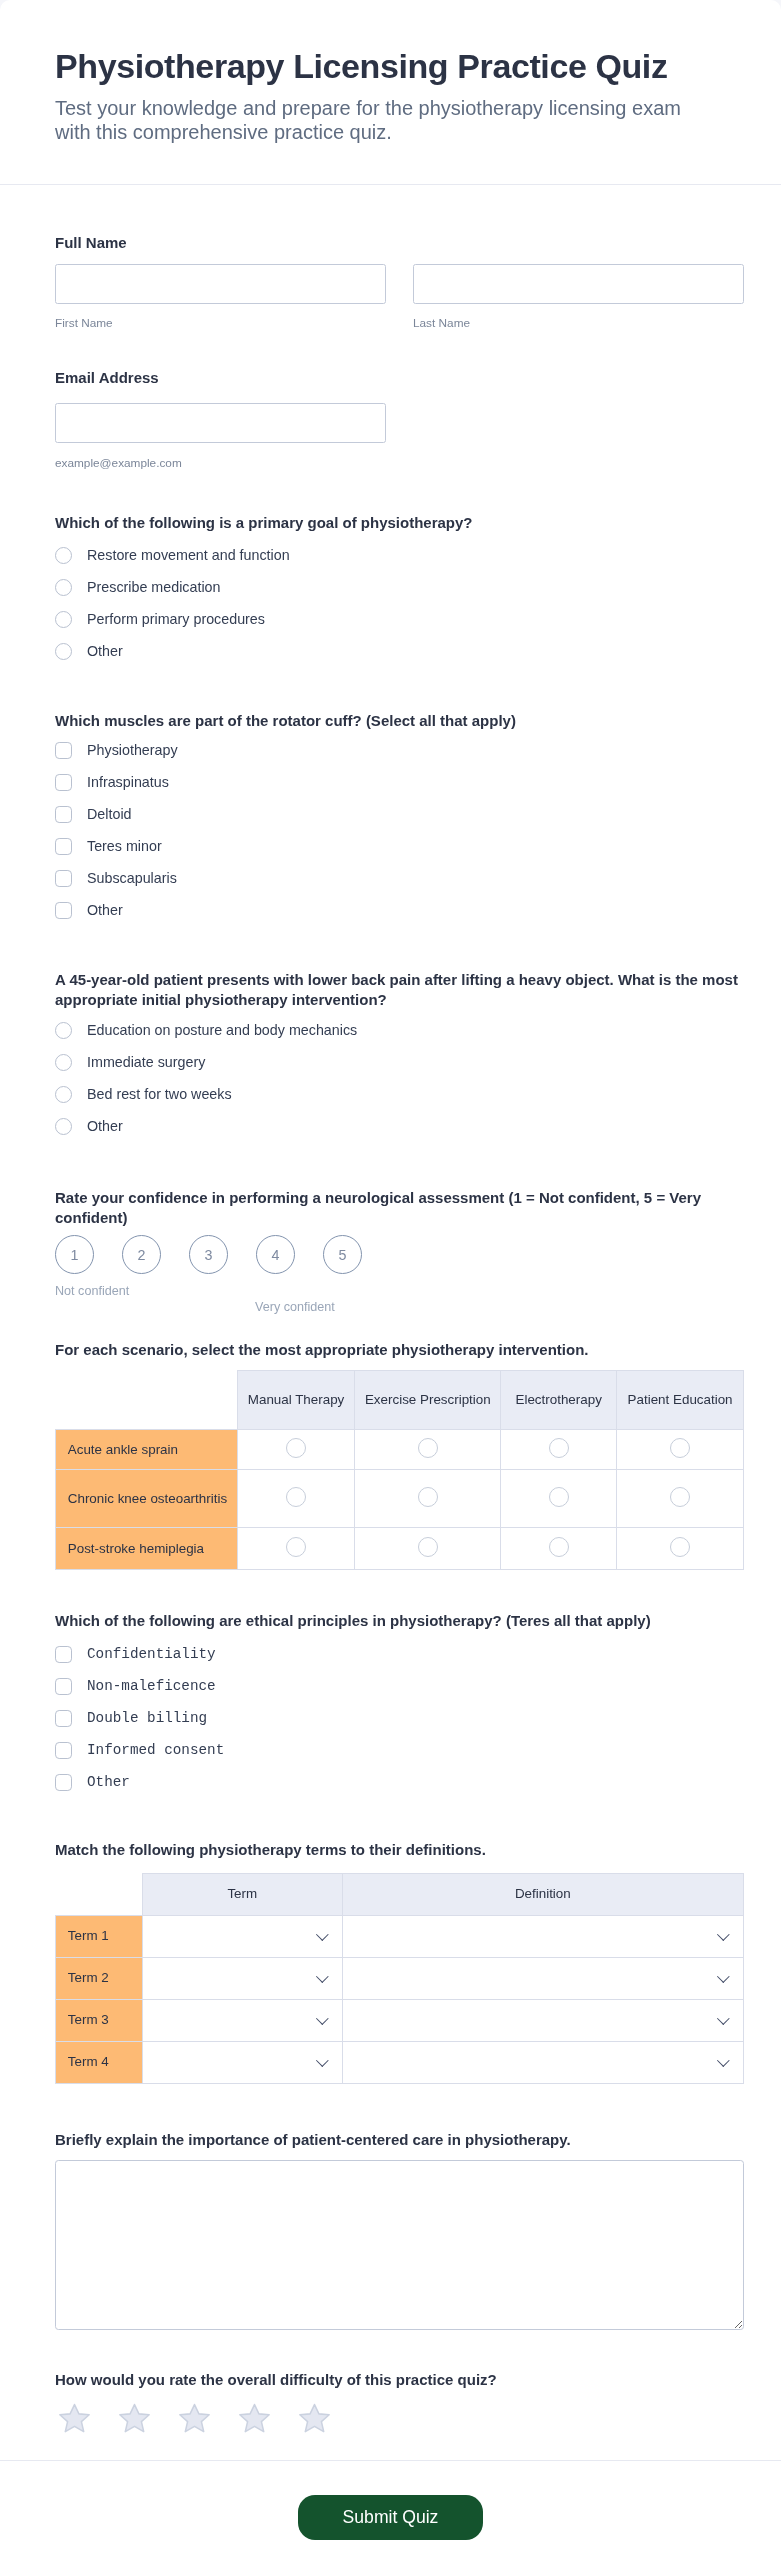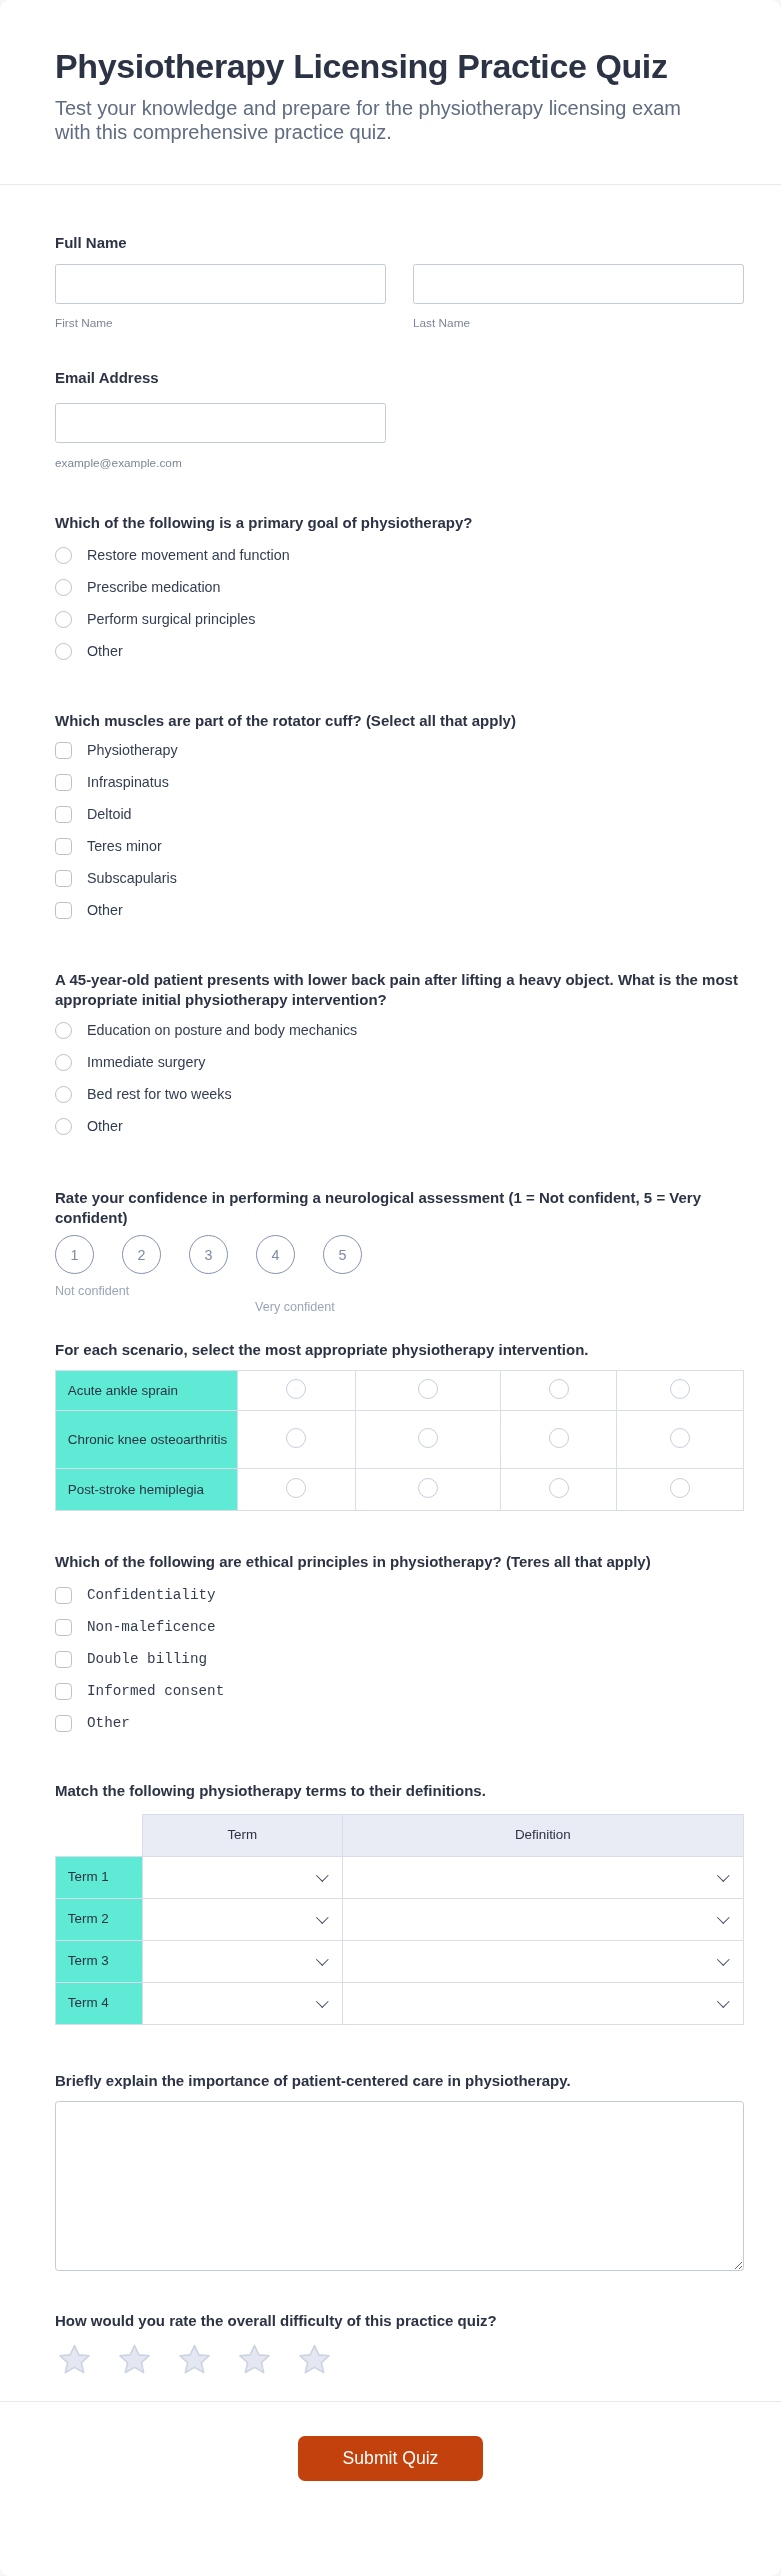--- a/index.html
+++ b/index.html
@@ -39,34 +39,34 @@
   .checkbox{box-sizing:border-box;width:17px;height:17px;border:0.8px solid #b9c1d0;border-radius:4.2px;background:#fff;flex:0 0 auto;}
   .opt-text{font-size:14.3px;line-height:17px;color:#333d52;margin-left:15px;}
   .scale-row{display:flex;gap:28px;margin-top:8.4px;}
   .scale-circle{box-sizing:border-box;width:39px;height:39px;border:1.3px solid#8394ae;border-radius:50%;display:flex;align-items:center;justify-content:center;font-size:14.3px;color:#7e8aa0;background:#fff;}
   .scale-labels{position:relative;height:15px;margin-top:10px;}
   .scale-labels span{position:absolute;top:0;font-size:12.6px;line-height:15px;color:#9aa6b8;white-space:nowrap;}
   .scale-label-right{left:200px;margin-top:16px;}
   table.grid{border-collapse:collapse;table-layout:fixed;margin-top:10px;}
   table.grid td,table.grid th{border:0.8px solid #d9dde9;padding:0;font-weight:400;}
   table.grid th.colhead{background:#e9ecf5;font-size:13.4px;line-height:18.5px;color:#2c3345;text-align:center;vertical-align:middle;padding:3.4px 6.7px;box-sizing:border-box;}
-  table.grid td.rowhead{background:#5eead4;font-size:13.4px;line-height:17.6px;color:#2c3345;text-align:left;padding:3.4px 8.4px 3.4px 11.8px;vertical-align:middle;box-sizing:border-box;}
+  table.grid td.rowhead{background:#fdba74;font-size:13.4px;line-height:17.6px;color:#2c3345;text-align:left;padding:3.4px 8.4px 3.4px 11.8px;vertical-align:middle;box-sizing:border-box;}
   table.grid td.corner{border:none;background:transparent;}
   table.grid td.cell{background:#fff;text-align:center;vertical-align:middle;}
   .matrix-radio{box-sizing:border-box;width:20px;height:20px;border:0.8px solid #c7ceda;border-radius:50%;background:#fff;display:inline-block;}
   table.match{margin-top:13.4px;}
   table.match th.colhead{height:41px;}
   table.match td{height:41px;}
   .dd-cell{display:flex;align-items:center;justify-content:flex-end;height:100%;padding-right:15px;box-sizing:border-box;cursor:pointer;}
   .chevron{width:7.6px;height:7.6px;border-right:1.7px solid #414b66;border-bottom:1.7px solid #414b66;transform:rotate(45deg);margin-top:-4.2px;}
   .essay-textarea{box-sizing:border-box;width:689px;height:170px;margin-top:11px;border:0.8px solid #c3cad9;border-radius:3.4px;resize:both;outline:none;font-family:"Liberation Sans",sans-serif;font-size:14.3px;padding:8.4px 10px;color:#2c3345;display:block;}
   .stars-row{display:flex;gap:21px;margin-top:11px;}
   .star-icon{display:block;}
   .form-footer{border-top:0.8px solid #e7e9f1;padding:34px 0 45px 0;text-align:center;}
-  .submit-btn{display:inline-block;width:185px;height:45px;background:#c2410c;color:#ffffff;font-size:17.6px;font-weight:500;font-family:"Liberation Sans",sans-serif;border:none;border-radius:7px;cursor:pointer;}
+  .submit-btn{display:inline-block;width:185px;height:45px;background:#14532d;color:#ffffff;font-size:17.6px;font-weight:500;font-family:"Liberation Sans",sans-serif;border:none;border-radius:17px;cursor:pointer;}
 </style>
 </head>
 <body>
 
 <div class="card">
 
   <div class="form-header">
     <h1 class="form-title">Physiotherapy Licensing Practice Quiz</h1>
     <p class="form-subtitle">Test your knowledge and prepare for the physiotherapy licensing exam with this comprehensive practice quiz.</p>
   </div>
@@ -101,21 +101,21 @@
         <div class="opt-row">
             <span class="radio"></span>
             <span class="opt-text">Restore movement and function</span>
           </div>
         <div class="opt-row">
             <span class="radio"></span>
             <span class="opt-text">Prescribe medication</span>
           </div>
         <div class="opt-row">
             <span class="radio"></span>
-            <span class="opt-text">Perform surgical principles</span>
+            <span class="opt-text">Perform primary procedures</span>
           </div>
         <div class="opt-row">
             <span class="radio"></span>
             <span class="opt-text">Other</span>
           </div>
       </div>
     </div>
 
     <div class="sec-q2">
       <div class="q-label">Which muscles are part of the rotator cuff? (Select all that apply)</div>
@@ -188,20 +188,27 @@
       <div class="q-label">For each scenario, select the most appropriate physiotherapy intervention.</div>
       <table class="grid">
         <colgroup>
             <col style="width:182px">
             <col style="width:118px">
             <col style="width:146px">
             <col style="width:116px">
             <col style="width:127px">
           </colgroup>
         <tbody>
+            <tr style="height:59px">
+          <td class="corner"></td>
+          <th class="colhead">Manual Therapy</th>
+          <th class="colhead">Exercise Prescription</th>
+          <th class="colhead">Electrotherapy</th>
+          <th class="colhead">Patient Education</th>
+        </tr>
         <tr style="height:40px">
           <td class="rowhead">Acute ankle sprain</td>
           <td class="cell"><span class="matrix-radio"></span></td>
           <td class="cell"><span class="matrix-radio"></span></td>
           <td class="cell"><span class="matrix-radio"></span></td>
           <td class="cell"><span class="matrix-radio"></span></td>
         </tr>
         <tr style="height:58px">
           <td class="rowhead">Chronic knee osteoarthritis</td>
           <td class="cell"><span class="matrix-radio"></span></td>

